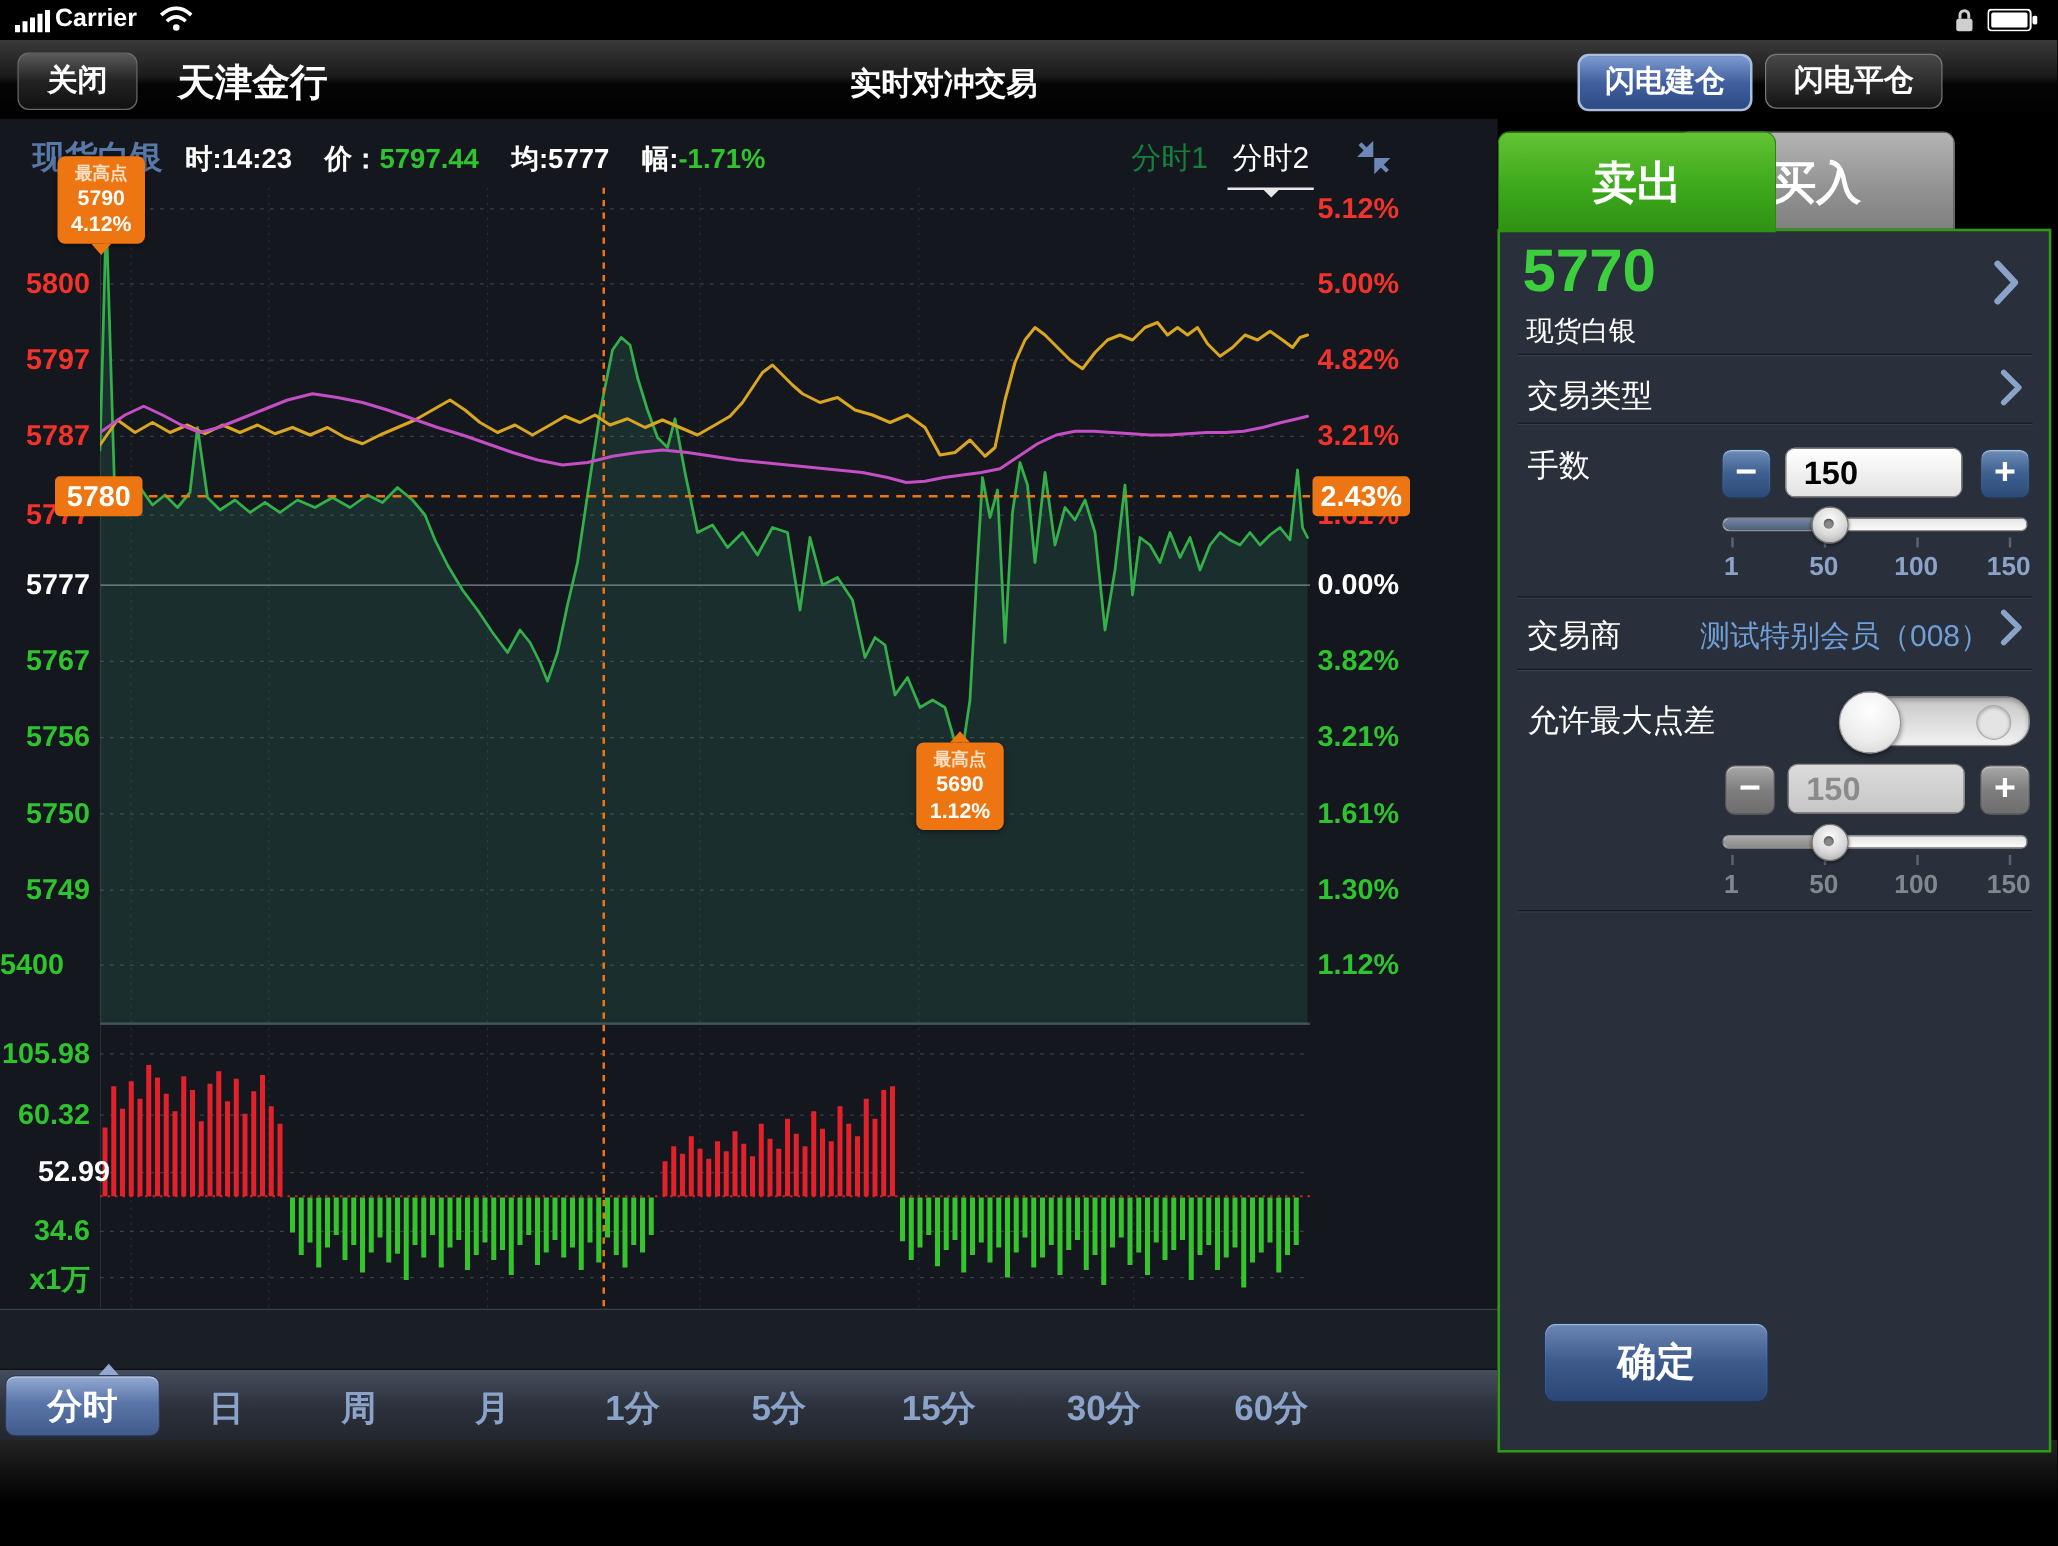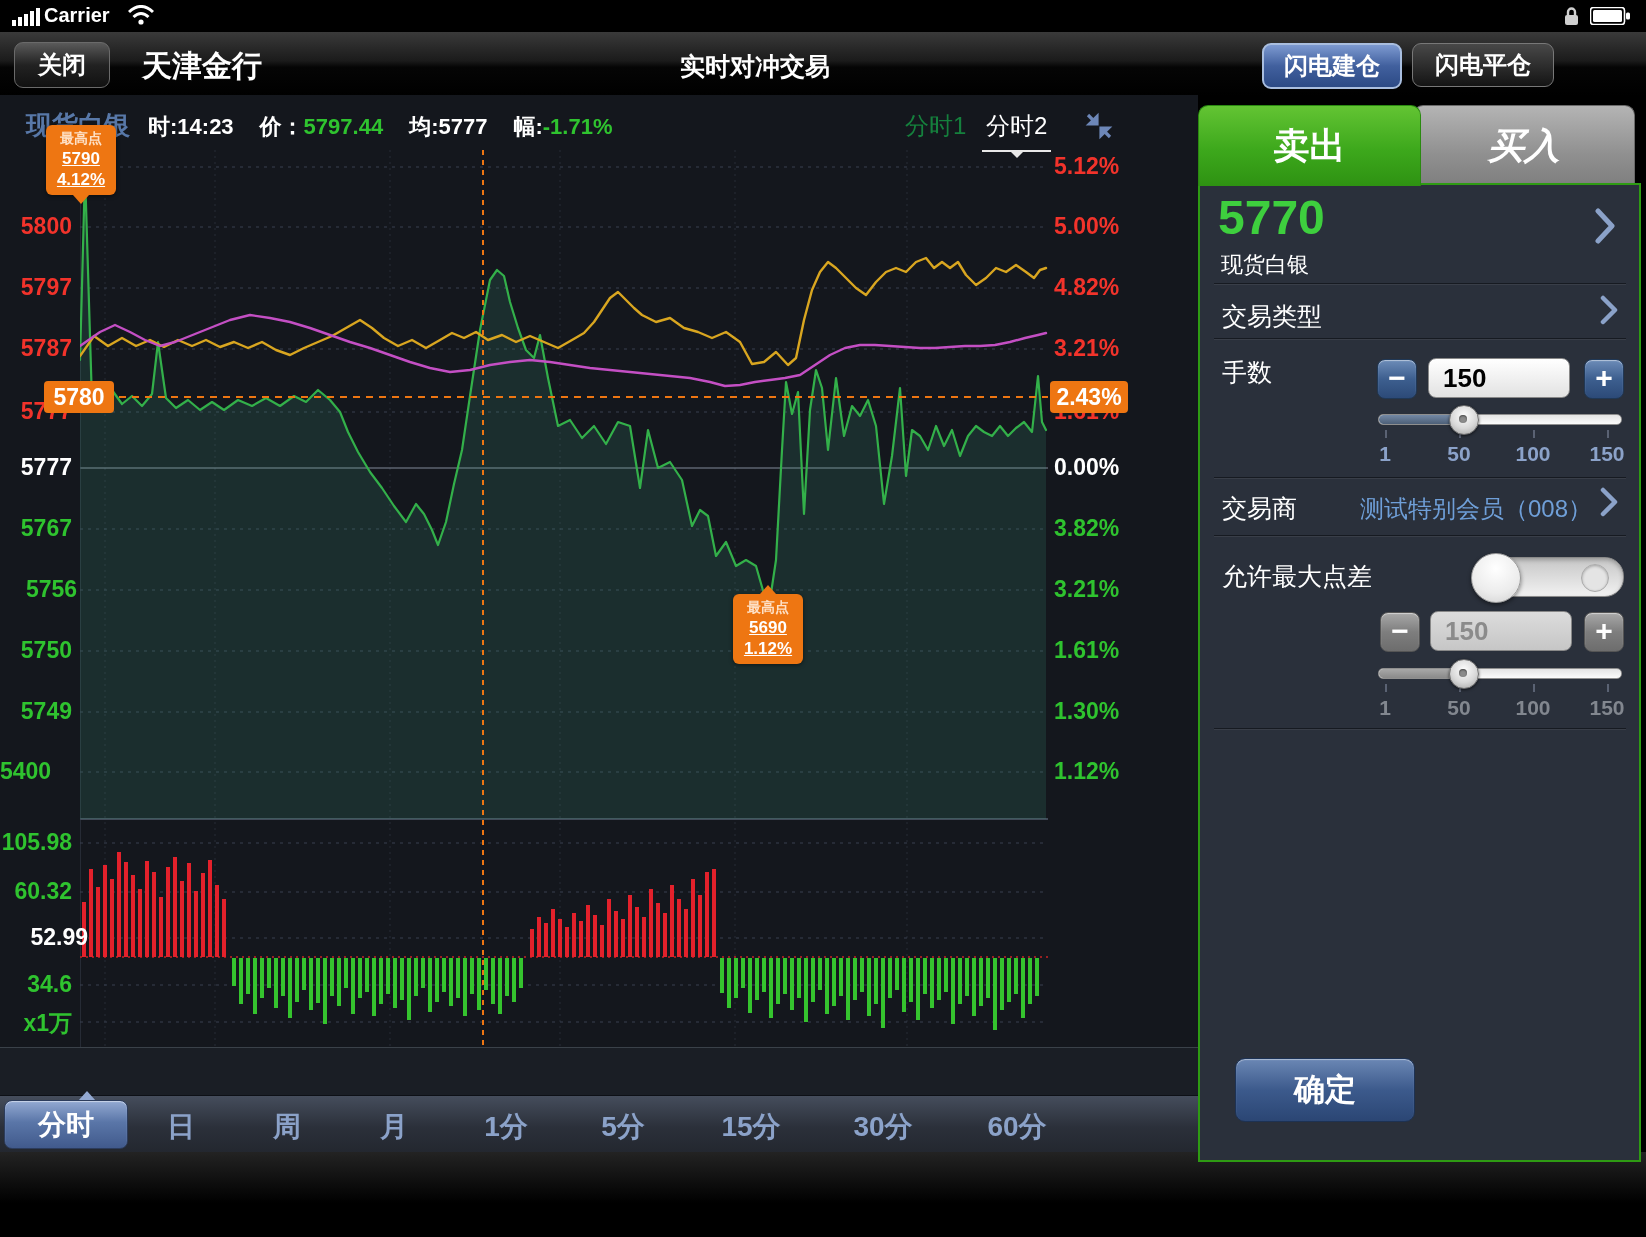--- a/index.html
+++ b/index.html
@@ -34,21 +34,21 @@
   #view-tab-2 .under-tri{position:absolute;left:50%;margin-left:-6px;bottom:-8px;width:0;height:0;
     border-left:6px solid transparent;border-right:6px solid transparent;border-top:6px solid #e8e8e8;}
   
   .clab{position:absolute;font-size:23px;font-weight:bold;pointer-events:none;}
   .c-red{color:#f2332b;} .c-green{color:#2fc32f;} .c-white{color:#fff;}
   .obadge{position:absolute;background:#ee7612;color:#fff;font-weight:bold;text-align:center;
     border-radius:4px;font-size:23px;}
   .marker{position:absolute;background:#ee7612;border-radius:6px;text-align:center;color:#fff;
     padding:5px 2px;width:66px;box-shadow:0 1px 4px rgba(0,0,0,.5);}
   .marker .m-t{font-size:14px;color:rgba(255,236,218,.9);font-weight:bold;}
-  .marker .m-v{font-size:17px;font-weight:bold;line-height:21px;text-decoration:underline;}
+  .marker .m-v{font-size:17px;font-weight:bold;line-height:21px;}
   .m-tri{position:absolute;left:50%;margin-left:-8px;width:0;height:0;
     border-left:8px solid transparent;border-right:8px solid transparent;}
   .m-tri.down{bottom:-9px;border-top:9px solid #ee7612;}
   .m-tri.up{top:-9px;border-bottom:9px solid #ee7612;}
   
   #x-axis{left:0;top:1047px;width:1198px;height:48px;background:#1a1e25;border-top:1px solid #3a4149;}
   .xtick{position:absolute;width:2px;height:9px;background:#4a5361;top:1049px;}
   .xlab{position:absolute;top:1062px;width:80px;text-align:center;font-size:21px;color:#cad3df;}
   
   #period-bar{left:0;top:1095px;width:1198px;height:57px;
@@ -61,22 +61,22 @@
     border-right:9px solid transparent;border-bottom:10px solid #93a9d2;}
   .period-lab{position:absolute;top:1108px;width:110px;margin-left:-55px;text-align:center;
     font-size:28px;font-weight:bold;color:#8ba2c9;cursor:pointer;}
   
   #footer{left:0;top:1152px;width:1646px;height:85px;background:linear-gradient(#232323,#000 60%);}
   
   .ptab{position:absolute;top:105px;height:80px;border-radius:10px 10px 0 0;text-align:center;
     line-height:80px;font-size:36px;font-weight:bold;color:#fff;cursor:pointer;}
   #sell-tab{left:1198px;width:221px;background:linear-gradient(#63c433 0%,#3da81c 55%,#2e9212 100%);
     border:1px solid #2a8a10;border-bottom:none;z-index:3;}
-  #buy-tab{left:1413px;width:220px;background:linear-gradient(#b4b4b4 0%,#909090 60%,#7e7e7e 100%);
-    border:1px solid #6a6a6a;border-bottom:none;z-index:1;font-style:italic;}
+  #buy-tab{left:1342px;width:220px;background:linear-gradient(#b4b4b4 0%,#909090 60%,#7e7e7e 100%);
+    border:1px solid #6a6a6a;border-bottom:none;z-index:1;}
   #panel-body{left:1198px;top:183px;width:443px;height:979px;background:#2a303b;
     border:2px solid #2e9b13;box-sizing:border-box;z-index:2;}
   .pdiv{position:absolute;left:1214px;width:412px;height:1px;background:#161a21;
     box-shadow:0 1px 0 rgba(255,255,255,.07);z-index:4;}
   .plab{position:absolute;font-size:25px;color:#fff;z-index:4;}
   .pval{position:absolute;font-size:24px;color:#6f9fd8;z-index:4;text-align:right;}
   .chev{position:absolute;z-index:4;}
   #panel-price{left:1218px;top:190px;font-size:48px;font-weight:bold;color:#3ecf3e;z-index:4;}
   #panel-symbol{left:1221px;top:250px;font-size:22px;color:#fff;z-index:4;}
   .step-btn{position:absolute;width:38px;height:38px;border-radius:8px;text-align:center;line-height:36px;
@@ -354,21 +354,21 @@
       <div class="clab c-red" style="left: 0px; top: 274px; width: 72px; text-align: right;">5797</div>
       <div class="clab c-red" style="left: 1054px; top: 274px; width: 86px;">4.82%</div>
       <div class="clab c-red" style="left: 0px; top: 335px; width: 72px; text-align: right;">5787</div>
       <div class="clab c-red" style="left: 1054px; top: 335px; width: 86px;">3.21%</div>
       <div class="clab c-red" style="left: 0px; top: 398px; width: 72px; text-align: right;">5777</div>
       <div class="clab c-red" style="left: 1054px; top: 398px; width: 86px;">1.61%</div>
       <div class="clab c-white" style="left: 0px; top: 454px; width: 72px; text-align: right;">5777</div>
       <div class="clab c-white" style="left: 1054px; top: 454px; width: 86px;">0.00%</div>
       <div class="clab c-green" style="left: 0px; top: 515px; width: 72px; text-align: right;">5767</div>
       <div class="clab c-green" style="left: 1054px; top: 515px; width: 86px;">3.82%</div>
-      <div class="clab c-green" style="left: 0px; top: 576px; width: 72px;  padding-left: 26px;">5756</div>
+      <div class="clab c-green" style="left: 0px; top: 576px; width: 72px; text-align: right;">5756</div>
       <div class="clab c-green" style="left: 1054px; top: 576px; width: 86px;">3.21%</div>
       <div class="clab c-green" style="left: 0px; top: 637px; width: 72px; text-align: right;">5750</div>
       <div class="clab c-green" style="left: 1054px; top: 637px; width: 86px;">1.61%</div>
       <div class="clab c-green" style="left: 0px; top: 698px; width: 72px; text-align: right;">5749</div>
       <div class="clab c-green" style="left: 1054px; top: 698px; width: 86px;">1.30%</div>
       <div class="clab c-green" style="left: 0px; top: 758px; width: 72px; text-align: left;">5400</div>
       <div class="clab c-green" style="left: 1054px; top: 758px; width: 86px;">1.12%</div>
       <div class="clab c-green" style="left: 0px; top: 829px; width: 72px; text-align: right;">105.98</div>
       <div class="clab c-green" style="left: 0px; top: 878px; width: 72px; text-align: right;">60.32</div>
       <div class="clab c-white" style="left: 16px; top: 924px; width: 72px; text-align: right;">52.99</div>

